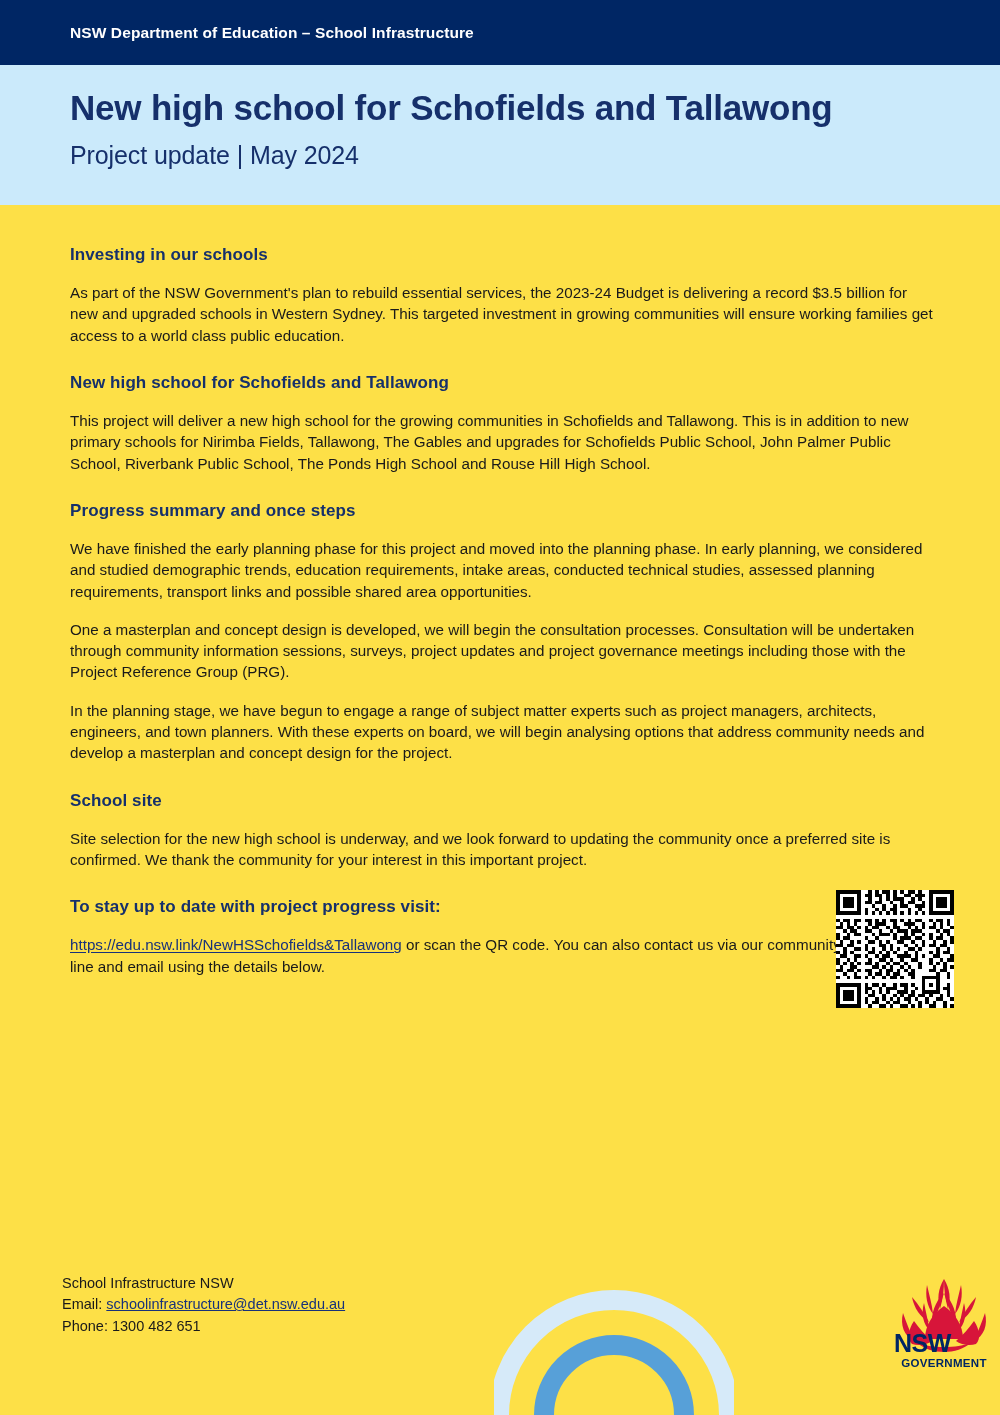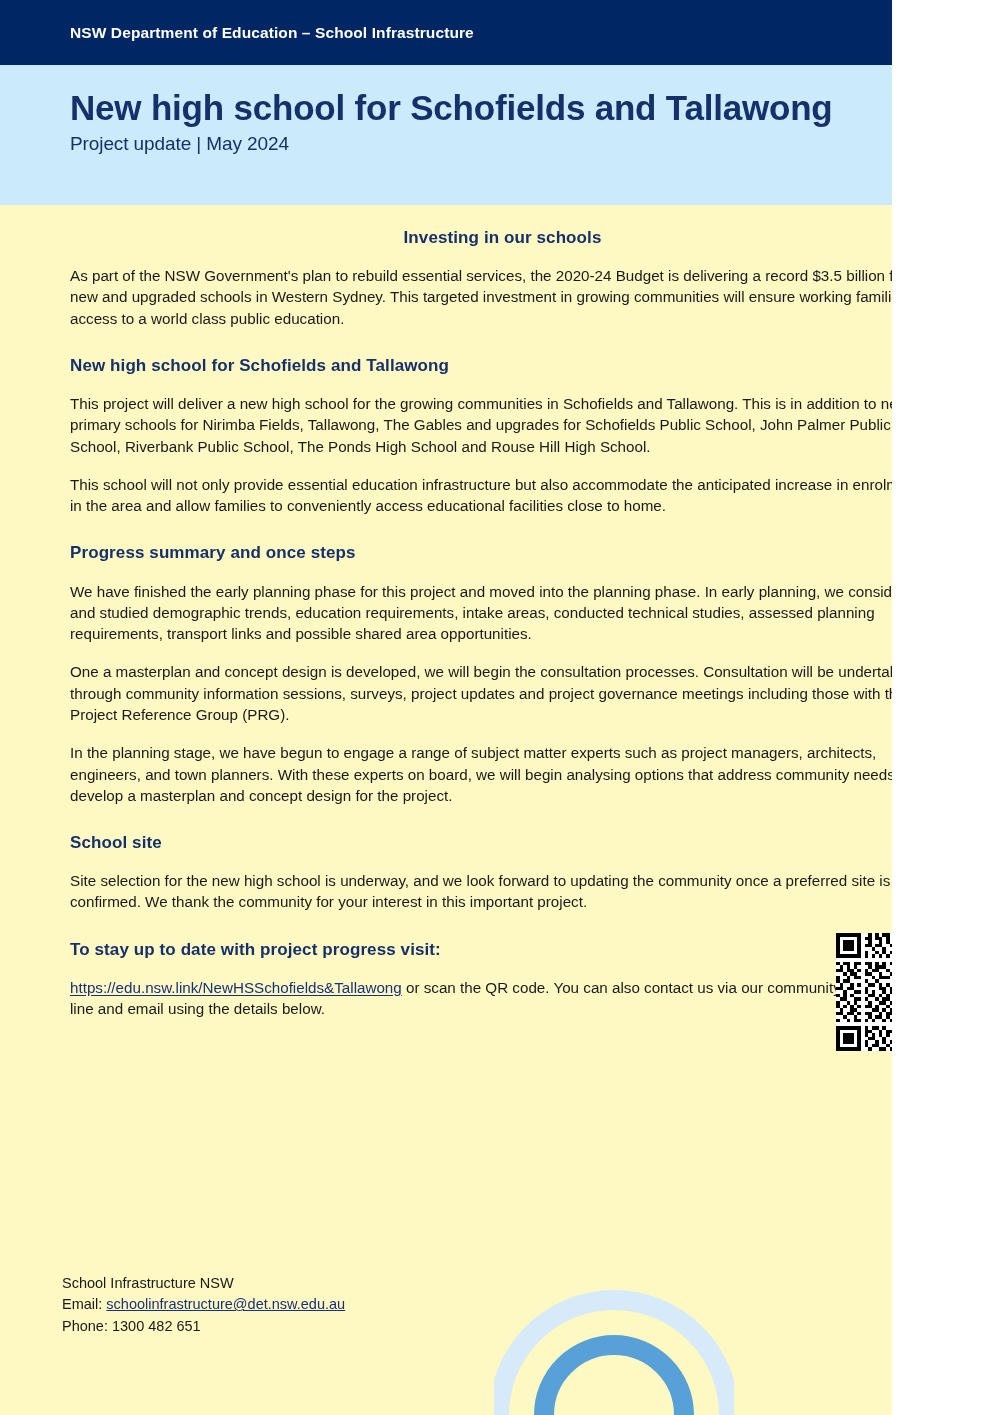--- a/index.html
+++ b/index.html
@@ -2,21 +2,21 @@
 <html><head>
 <meta charset="utf-8">
 <style>
   * { margin:0; padding:0; box-sizing:border-box; }
   html,body{
     width:1000px; height:1415px;
     background:#ffffff;
     font-family:"Liberation Sans", sans-serif;
     -webkit-font-smoothing:antialiased;
   }
-  .page{ position:relative; width:892px; height:1415px; overflow:hidden; background:#fef9c3; }
+  .page{ position:relative; width:1000px; height:1415px; overflow:hidden; background:#fde047; }
 
   
   .topbar{
     position:absolute; left:0; top:0; width:1000px; height:65px;
     background:#002664;
     display:flex; align-items:center;
   }
   .topbar-text{
     color:#ffffff;
     font-size:15.5px;
@@ -33,42 +33,42 @@
   }
   .hero-title{
     color:#16306b;
     font-size:35px;
     font-weight:700;
     line-height:1.18;
     letter-spacing:-.2px;
   }
   .hero-sub{
     color:#16306b;
-    font-size:19px;
+    font-size:25px;
     font-weight:400;
     line-height:1.25;
-    margin-top:4px;
+    margin-top:12px;
     letter-spacing:-.1px;
   }
 
   
   .body{
     position:absolute; left:0; top:205px; width:1000px;
     padding:22px 65px 0 70px;
   }
   h2.sec{
     color:#16306b;
     font-size:17px;
     font-weight:700;
     line-height:1.3;
     margin-top:26px;
     margin-bottom:16px;
     letter-spacing:.1px;
   }
-  h2.sec.first{ margin-top:0;text-align:center; }
+  h2.sec.first{ margin-top:17px; }
   p.para{
     color:#1a1a1a;
     font-size:15.2px;
     line-height:1.40;
     margin-bottom:17px;
     max-width:868px;
   }
   p.para.tight{ margin-bottom:0; }
 
   a.link{
@@ -122,25 +122,24 @@
   </div>
 
   <div class="hero">
     <div class="hero-title">New high school for Schofields and Tallawong</div>
     <div class="hero-sub">Project update | May 2024</div>
   </div>
 
   <div class="body">
 
     <h2 class="sec first">Investing in our schools</h2>
-    <p class="para">As part of the NSW Government's plan to rebuild essential services, the 2020-24 Budget is delivering a record $3.5 billion for new and upgraded schools in Western Sydney. This targeted investment in growing communities will ensure working families get access to a world class public education.</p>
+    <p class="para">As part of the NSW Government's plan to rebuild essential services, the 2023-24 Budget is delivering a record $3.5 billion for new and upgraded schools in Western Sydney. This targeted investment in growing communities will ensure working families get access to a world class public education.</p>
 
     <h2 class="sec">New high school for Schofields and Tallawong</h2>
     <p class="para">This project will deliver a new high school for the growing communities in Schofields and Tallawong. This is in addition to new primary schools for Nirimba Fields, Tallawong, The Gables and upgrades for Schofields Public School, John Palmer Public School, Riverbank Public School, The Ponds High School and Rouse Hill High School.</p>
-    <p class="para">This school will not only provide essential education infrastructure but also accommodate the anticipated increase in enrolments in the area and allow families to conveniently access educational facilities close to home.</p>
 
     <h2 class="sec">Progress summary and once steps</h2>
     <p class="para">We have finished the early planning phase for this project and moved into the planning phase. In early planning, we considered and studied demographic trends, education requirements, intake areas, conducted technical studies, assessed planning requirements, transport links and possible shared area opportunities.</p>
     <p class="para">One a masterplan and concept design is developed, we will begin the consultation processes. Consultation will be undertaken through community information sessions, surveys, project updates and project governance meetings including those with the Project Reference Group (PRG).</p>
     <p class="para">In the planning stage, we have begun to engage a range of subject matter experts such as project managers, architects, engineers, and town planners. With these experts on board, we will begin analysing options that address community needs and develop a masterplan and concept design for the project.</p>
 
     <h2 class="sec">School site</h2>
     <p class="para">Site selection for the new high school is underway, and we look forward to updating the community once a preferred site is confirmed. We thank the community for your interest in this important project.</p>
 
     <div class="qr-row">

